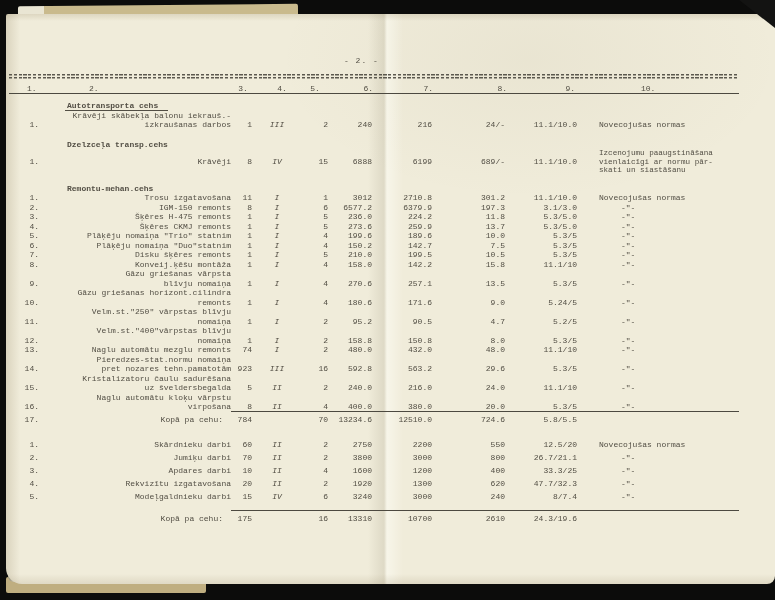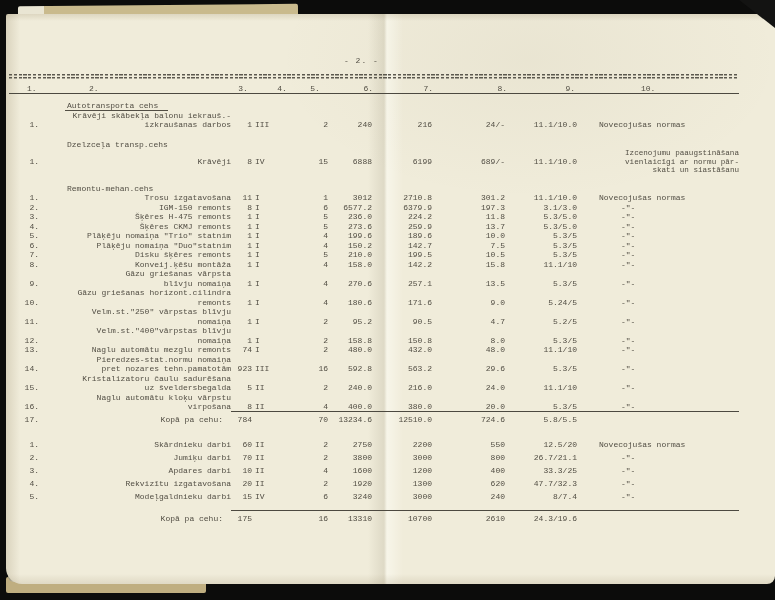--- a/index.html
+++ b/index.html
@@ -71,36 +71,36 @@
   .h1{text-align:left;padding-left:18px}
   .h2{text-align:left;padding-left:40px}
   .h3,.h5{text-align:center}
   .h4{text-align:center;padding-left:10px}
   .h6,.h7,.h8,.h9{text-align:right;padding-right:2px}
   .h10{text-align:left;padding-left:64px}
 
   tr.spacer td{border:none;}
   tr.sectionrow td{padding-top:2px;}
   .sec-title{padding-left:16px;text-align:left;}
-  .sec-title span{border-bottom:1px solid var(--ink);padding-right:10px;padding-left:2px;}
+  .sec-title span{border-bottom:1px solid var(--ink);padding-right:10px;padding-left:2px;font-weight:bold;}
 
   .c-num{text-align:right;padding-right:10px;}
   .c-desc{text-align:right;padding-left:7px;white-space:pre-line;}
   .c3{text-align:right;padding-right:3px;}
-  .c4{}
+  .c4{text-align:center;font-style:italic;}
   .c5{text-align:right;padding-right:3px;}
   .c6{text-align:right;padding-right:3px;}
   .c7{text-align:right;padding-right:3px;}
   .c8{text-align:right;padding-right:4px;}
   .c9{text-align:right;}
   .c10{text-align:left;padding-left:22px;white-space:pre-line;}
   .c10.ditto{padding-left:44px;}
 
   tr.mid td{vertical-align:middle;}
-  tr.mid .c10{font-size:7.6px;line-height:8.6px;text-align:right;}
+  tr.mid .c10{font-size:7.6px;line-height:8.6px;}
   tr.loose td{padding-top:3.5px;}
   tr.total td{padding-top:3px;}
   tr.total .lt{border-top:1px solid var(--line);margin-top:35px;}
   .total-label{text-align:right;padding-right:8px;white-space:nowrap;}
 </style>
 </head>
 <body>
 
 <div class="scan">
   <div class="under-top"></div>

